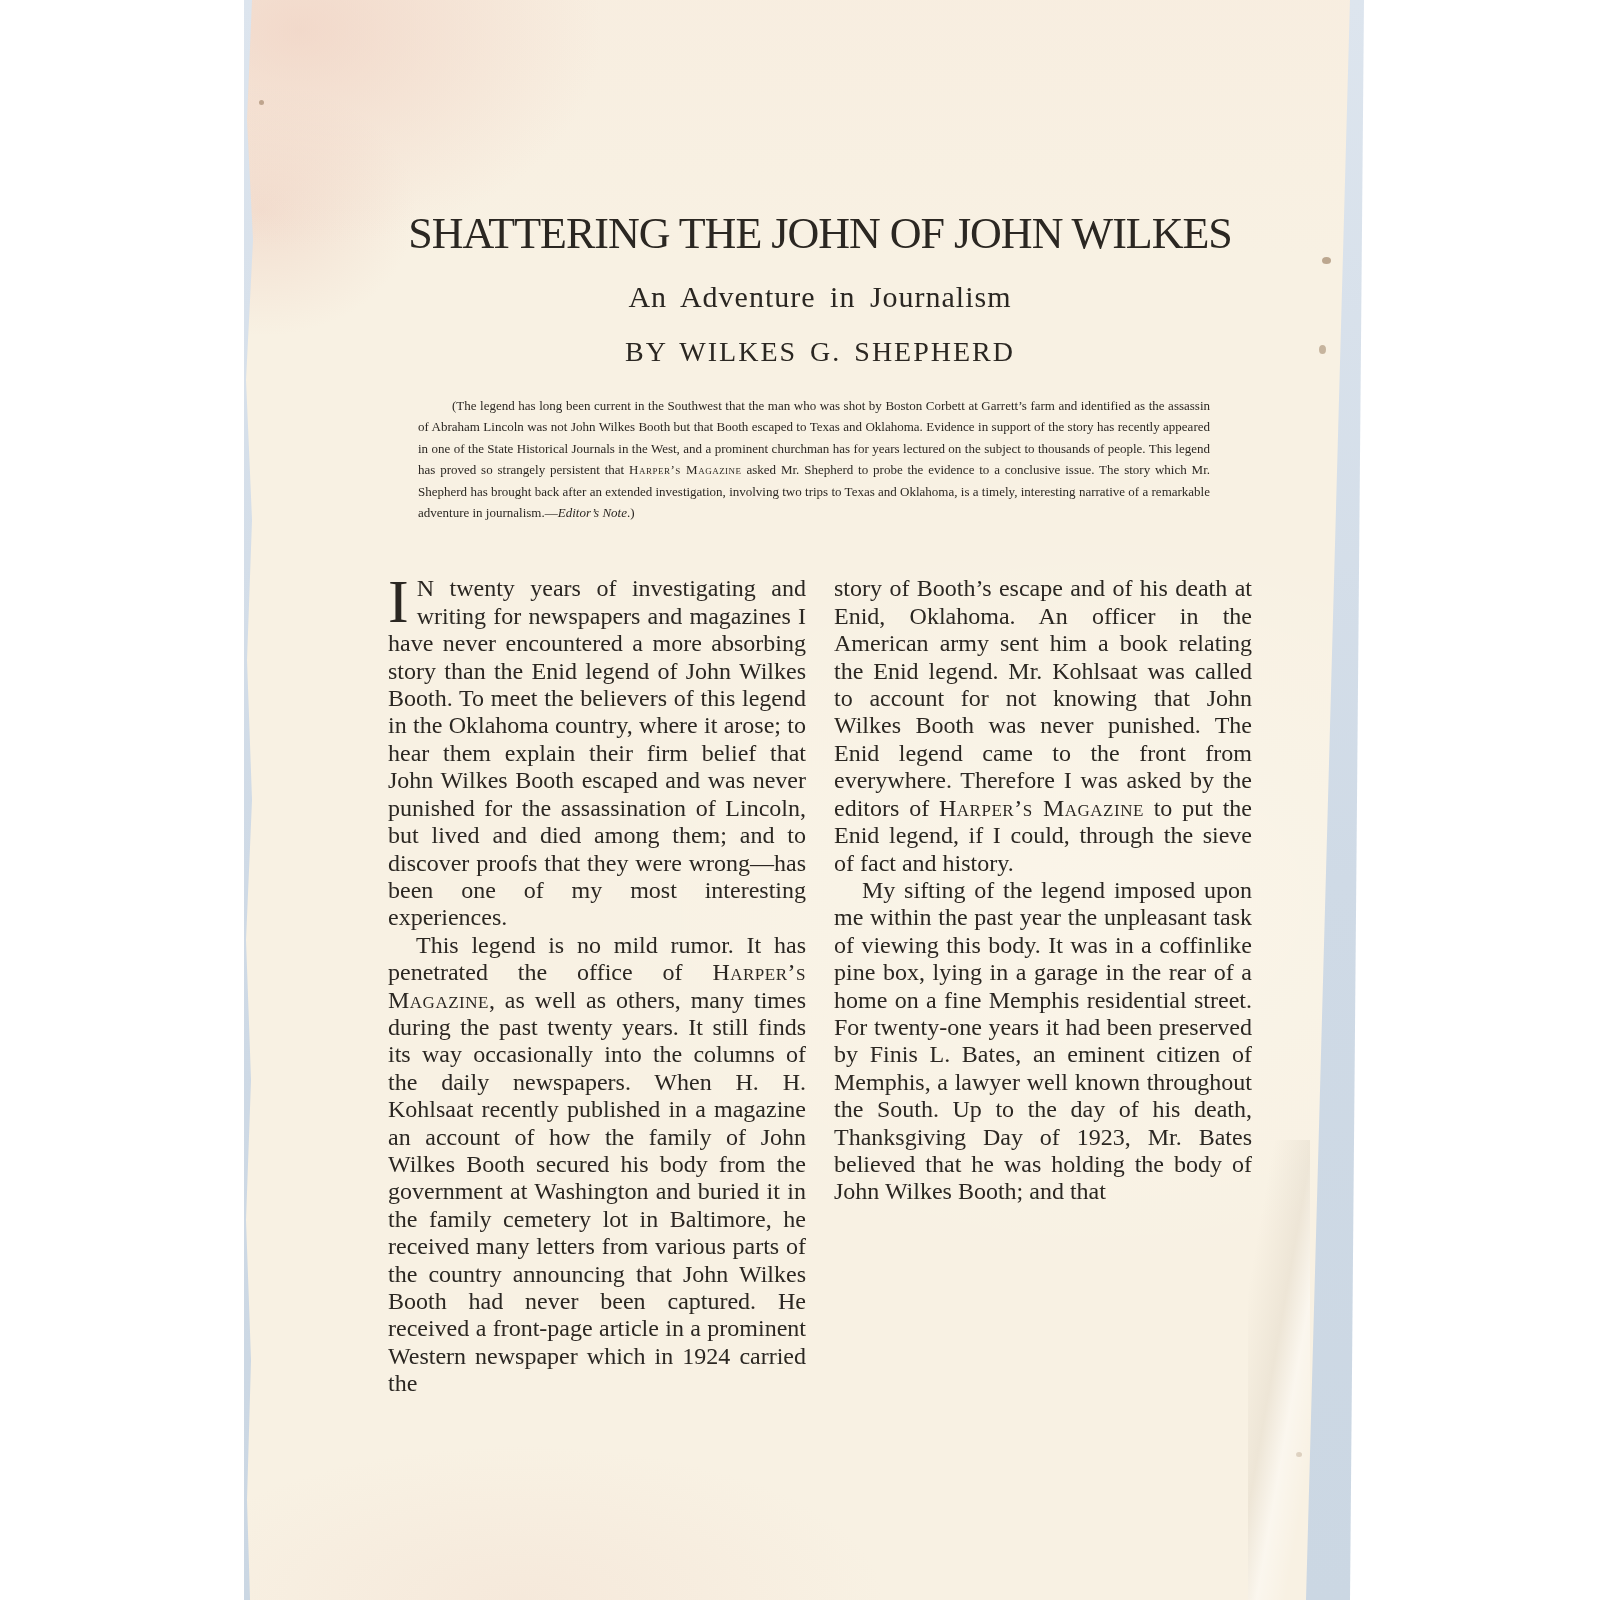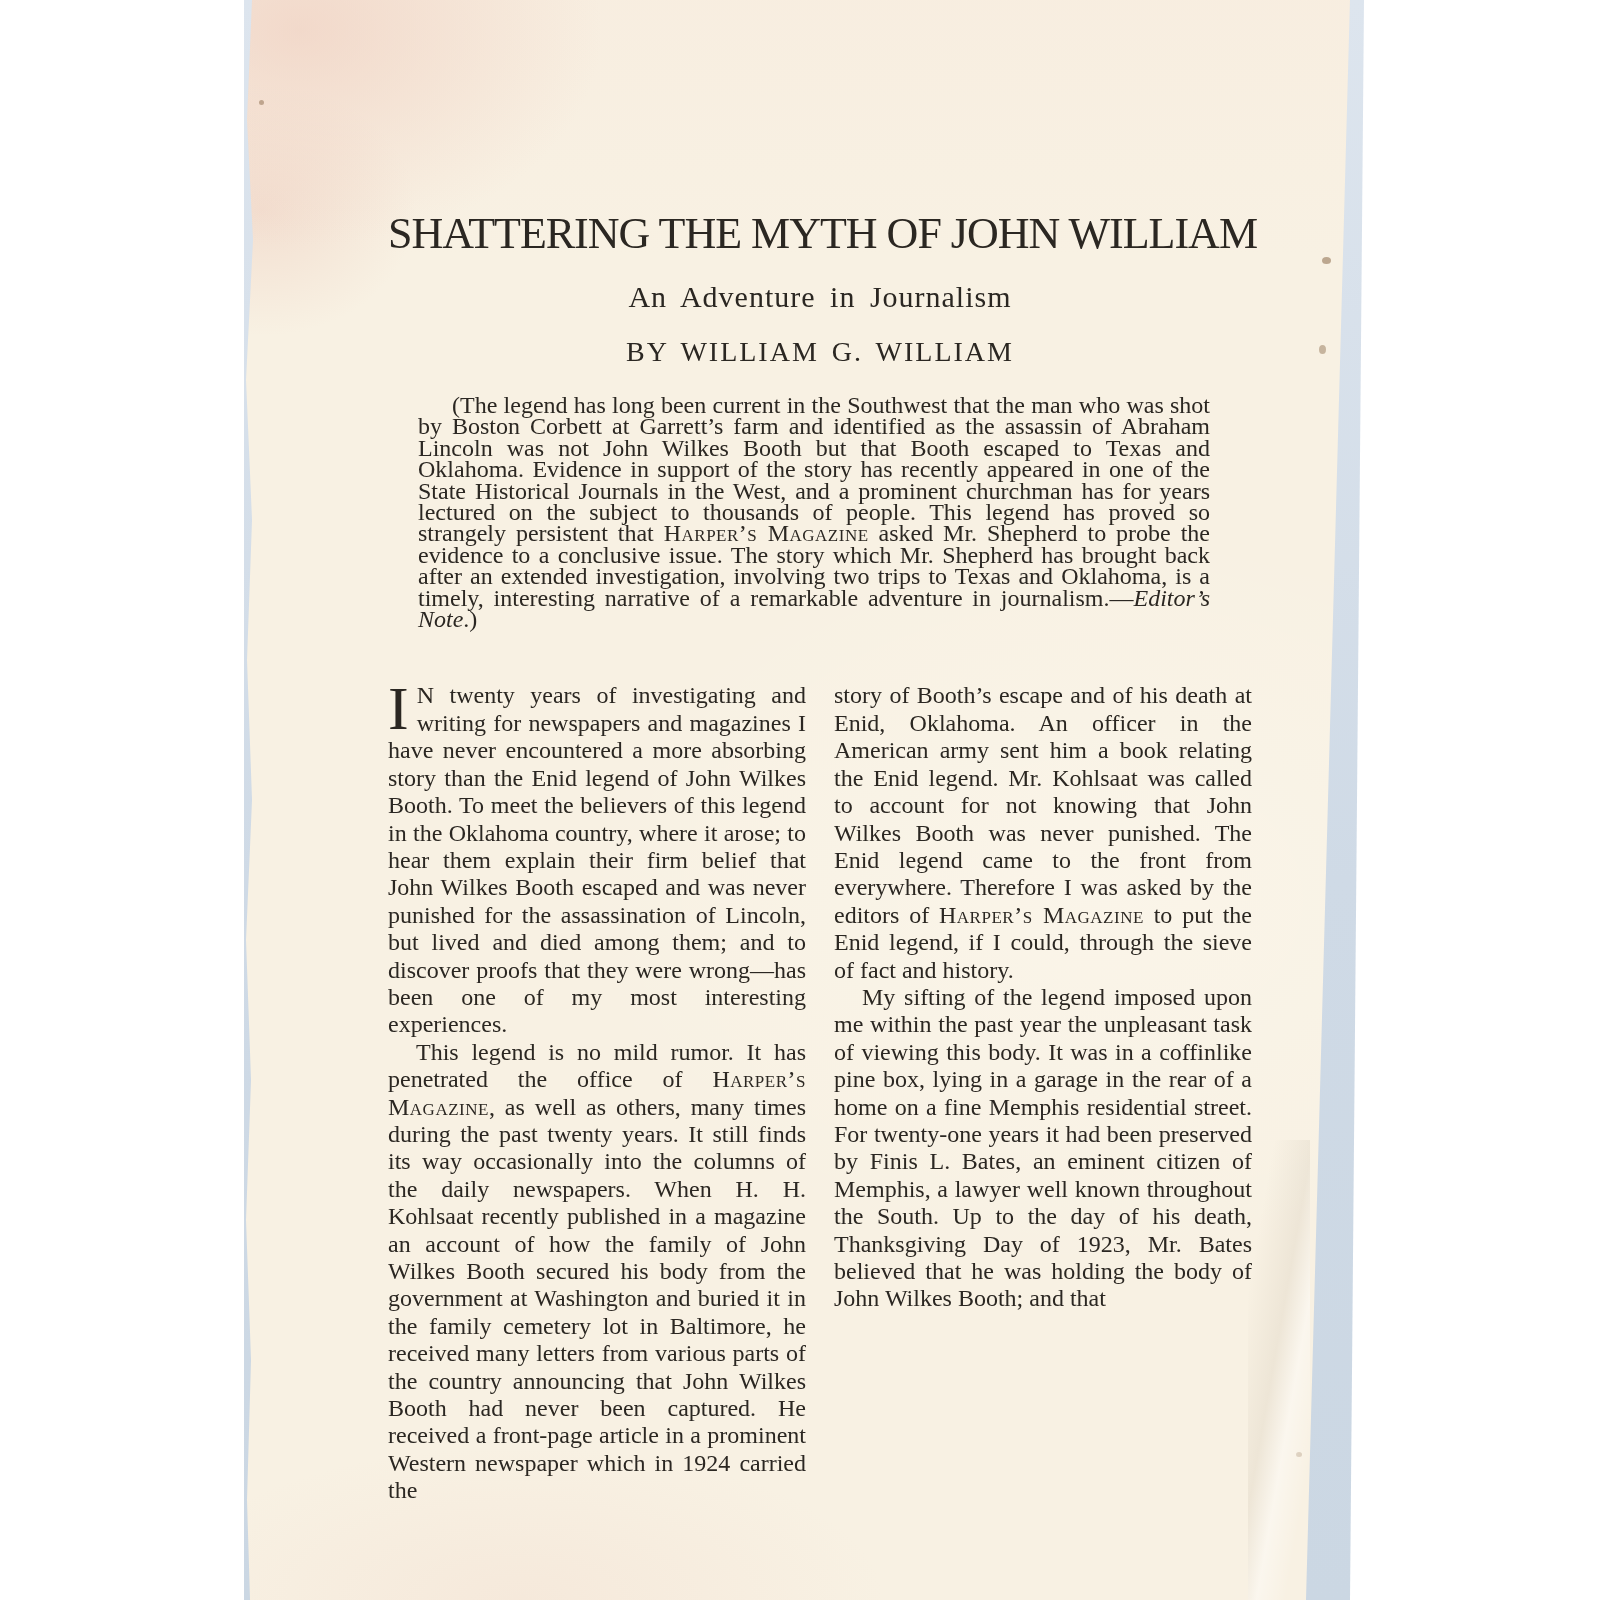--- a/index.html
+++ b/index.html
@@ -70,21 +70,21 @@
   }
   .byline{
     margin-top:20px;
     text-align:center;
     font-size:28px;line-height:34px;
     letter-spacing:2px;word-spacing:4px;
   }
   .editor-note{
     margin:26px auto 0 30px;
     width:792px;
-    font-size:24px;line-height:21.4px;
+    font-size:13px;line-height:21.4px;
     text-align:justify;
     text-indent:34px;
   }
   .columns{
     margin-top:52px;
     display:flex;gap:28px;
   }
   .col{width:418px;font-size:24px;line-height:27.4px;text-align:justify;}
   .para{margin:0;}
   .para.ind{text-indent:28px;}
@@ -103,24 +103,24 @@
 
 <div class="paper">
   <div class="spot s1"></div>
   <div class="spot s2"></div>
   <div class="spot s3"></div>
   <div class="spot s4"></div>
   <div class="crease"></div>
 
   <div class="content">
     <div class="title">
-      <div>SHATTERING THE MYTH OF JOHN WILLIAM</div>
+      <div>SHATTERING THE JOHN OF JOHN WILKES</div>
     </div>
     <div class="subtitle">An Adventure in Journalism</div>
-    <div class="byline">BY WILLIAM G. WILLIAM</div>
+    <div class="byline">BY WILKES G. SHEPHERD</div>
     <p class="editor-note"><span class="">(The legend has long been current in the Southwest that the man who was shot by Boston Corbett at Garrett’s farm and identified as the assassin of Abraham Lincoln was not John Wilkes Booth but that Booth escaped to Texas and Oklahoma. Evidence in support of the story has recently appeared in one of the State Historical Journals in the West, and a prominent churchman has for years lectured on the subject to thousands of people. This legend has proved so strangely persistent that </span><span class="sc">Harper’s Magazine</span><span class=""> asked Mr. Shepherd to probe the evidence to a conclusive issue. The story which Mr. Shepherd has brought back after an extended investigation, involving two trips to Texas and Oklahoma, is a timely, interesting narrative of a remarkable adventure in journalism.—</span><span class="it">Editor’s Note</span><span class="">.)</span></p>
     <div class="columns">
       <div class="col">
           <p class="para"><span class="dropcap">I</span><span class="">N twenty years of investigating and writing for newspapers and magazines I have never encountered a more absorbing story than the Enid legend of John Wilkes Booth. To meet the believers of this legend in the Oklahoma country, where it arose; to hear them explain their firm belief that John Wilkes Booth escaped and was never punished for the assassination of Lincoln, but lived and died among them; and to discover proofs that they were wrong—has been one of my most interesting experiences.</span></p>
           <p class="para ind"><span class="">This legend is no mild rumor. It has penetrated the office of </span><span class="sc">Harper’s Magazine</span><span class="">, as well as others, many times during the past twenty years. It still finds its way occasionally into the columns of the daily newspapers. When H. H. Kohlsaat recently published in a magazine an account of how the family of John Wilkes Booth secured his body from the government at Washington and buried it in the family cemetery lot in Baltimore, he received many letters from various parts of the country announcing that John Wilkes Booth had never been captured. He received a front-page article in a prominent Western newspaper which in 1924 carried the</span></p>
         </div>
       <div class="col">
           <p class="para"><span class="">story of Booth’s escape and of his death at Enid, Oklahoma. An officer in the American army sent him a book relating the Enid legend. Mr. Kohlsaat was called to account for not knowing that John Wilkes Booth was never punished. The Enid legend came to the front from everywhere. Therefore I was asked by the editors of </span><span class="sc">Harper’s Magazine</span><span class=""> to put the Enid legend, if I could, through the sieve of fact and history.</span></p>
           <p class="para ind"><span class="">My sifting of the legend imposed upon me within the past year the unpleasant task of viewing this body. It was in a coffinlike pine box, lying in a garage in the rear of a home on a fine Memphis residential street. For twenty-one years it had been preserved by Finis L. Bates, an eminent citizen of Memphis, a lawyer well known throughout the South. Up to the day of his death, Thanksgiving Day of 1923, Mr. Bates believed that he was holding the body of John Wilkes Booth; and that</span></p>
         </div>

